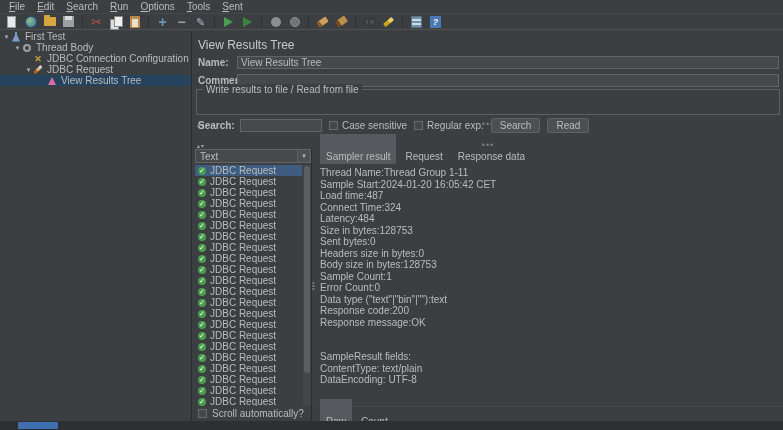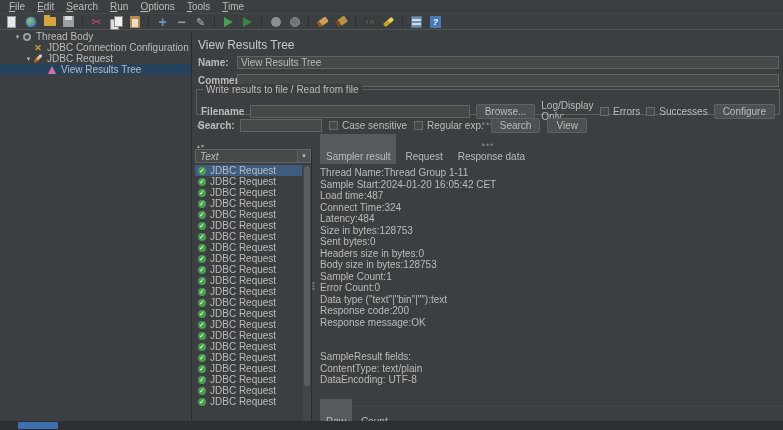--- a/index.html
+++ b/index.html
@@ -79,21 +79,21 @@
   .split { position:absolute; left:0; right:0; height:7px; }
   .split .arrows { position:absolute; left:4px; top:0; font-size:6px; color:#9aa0a2; letter-spacing:1px; }
   .split .dots { position:absolute; left:50%; transform:translateX(-50%); top:-2px; font-size:9px; color:#7a7e80; letter-spacing:1px; }
   .split1 { top:91px; } .split2 { top:112px; }
   .search-row { top:88px; gap:7px; } .search-row .lbl { width:35px; }
   .search-row .tf { width:82px; flex:none; }
   
   .viewer { position:absolute; left:0; right:0; top:119px; bottom:0; display:flex; }
   .vleft { width:118px; flex:none; display:flex; flex-direction:column; padding-left:2px; }
   .combo { height:14px; display:flex; background:#45494a; border:1px solid #646464; align-items:center; }
-  .combo-val { flex:1; padding-left:4px;font-style:italic; }
+  .combo-val { flex:1; padding-left:4px; }
   .combo-btn { width:13px; height:100%; background:#4c5052; border-left:1px solid #646464; display:flex; align-items:center; justify-content:center; font-size:7px; color:#bbb; }
   .list { flex:1; overflow:hidden; position:relative; margin-top:2px; }
   .list-items { position:absolute; left:0; top:0; right:9px; }
   .lrow { height:11px; display:flex; align-items:center; gap:4px; padding-left:3px; white-space:nowrap; cursor:default; }
   .lrow.selected { background:#3d5c80; }
   .okicon { width:8px; height:8px; border-radius:50%; background:#4a9e4d; color:#fff; font-size:7px; line-height:8px; text-align:center; flex:none; }
   .vscroll { position:absolute; right:0; top:0; bottom:0; width:8px; background:#434648; }
   .vthumb { position:absolute; left:1px; right:1px; top:1px; height:86%; background:#5a5e60; border-radius:3px; }
   .scrollrow { height:15px; display:flex; align-items:center; gap:5px; padding-left:3px; }
   .vsplit { width:5px; flex:none; position:relative; border-left:1px solid #2b2b2b; }
@@ -112,21 +112,21 @@
 <body>
 
 <div class="menubar">
 
 <span class="menu-item">File</span>
     <span class="menu-item">Edit</span>
     <span class="menu-item">Search</span>
     <span class="menu-item">Run</span>
     <span class="menu-item">Options</span>
     <span class="menu-item">Tools</span>
-    <span class="menu-item">Time</span>
+    <span class="menu-item">Sent</span>
   </div>
 
 <div class="toolbar">
   <span class="tbi i-new">
       <i></i>
     </span>
   <span class="tbi i-tpl">
       <i></i>
     </span>
   <span class="tbi i-open">
@@ -179,20 +179,27 @@
   <span class="tbi i-func">
       <i></i>
     </span>
   <span class="tbi i-help">
       <i>?</i>
     </span>
 
 </div>
 
 <div class="tree">
+  <div class="trow" style="padding-left:2px">
+    <span class="chev">▾</span>
+    <span class="ticon">
+        <span class="flask"></span>
+      </span>
+    <span>First Test</span>
+  </div>
   <div class="trow" style="padding-left:13px">
     <span class="chev">▾</span>
     <span class="ticon">
         <span class="gear"></span>
       </span>
     <span>Thread Body</span>
   </div>
   <div class="trow" style="padding-left:24px">
     <span class="chev"></span>
     <span class="ticon xtools">✕</span>
@@ -221,55 +228,40 @@
     <input class="tf grow" value="View Results Tree" style="">
   </div>
 
   <div class="row comments-row">
     <span class="lbl">Comments:</span>
     <input class="tf grow" value="" style="">
   </div>
 
   <div class="filegroup">
     <span class="legend">Write results to file / Read from file</span>
-    <div class="fg-row">
-      <span class="lbl">Filename</span>
-      <input class="tf" style="width: 322px;" value="">
-      <button class="btn">Browse...</button>
-      <span>Log/Display Only:</span>
-      <span class="cbwrap">
-        <span class="cb"></span>
-        <span>Errors</span>
-      </span>
-      <span class="cbwrap">
-        <span class="cb"></span>
-        <span>Successes</span>
-      </span>
-      <button class="btn">Configure</button>
-    </div>
   </div>
 
   <div class="split split1">
     <span class="arrows">▴▾</span>
     <span class="dots">•••</span>
   </div>
 
   <div class="row search-row">
     <span class="lbl">Search:</span>
     <input class="tf" value="" style="">
     <span class="cbwrap">
       <span class="cb"></span>
       <span>Case sensitive</span>
     </span>
     <span class="cbwrap">
       <span class="cb"></span>
       <span>Regular exp.</span>
     </span>
     <button class="btn">Search</button>
-    <button class="btn">View</button>
+    <button class="btn">Read</button>
   </div>
 
   <div class="split split2">
     <span class="arrows">▴▾</span>
     <span class="dots">•••</span>
   </div>
 
   <div class="viewer">
     <div class="vleft">
       <div class="combo">
@@ -364,20 +356,24 @@
             <span>JDBC Request</span>
           </div>
             <div class="lrow">
             <span class="okicon">✓</span>
             <span>JDBC Request</span>
           </div>
           </div>
         <div class="vscroll">
             <div class="vthumb"></div>
           </div>
+      </div>
+      <div class="scrollrow">
+        <span class="cb"></span>
+        <span>Scroll automatically?</span>
       </div>
     </div>
 
     <div class="vsplit">
       <span class="vdots">•<br>•<br>•</span>
     </div>
 
     <div class="vright">
       <div class="tabs">
         <span class="tab selected">Sampler result</span>

